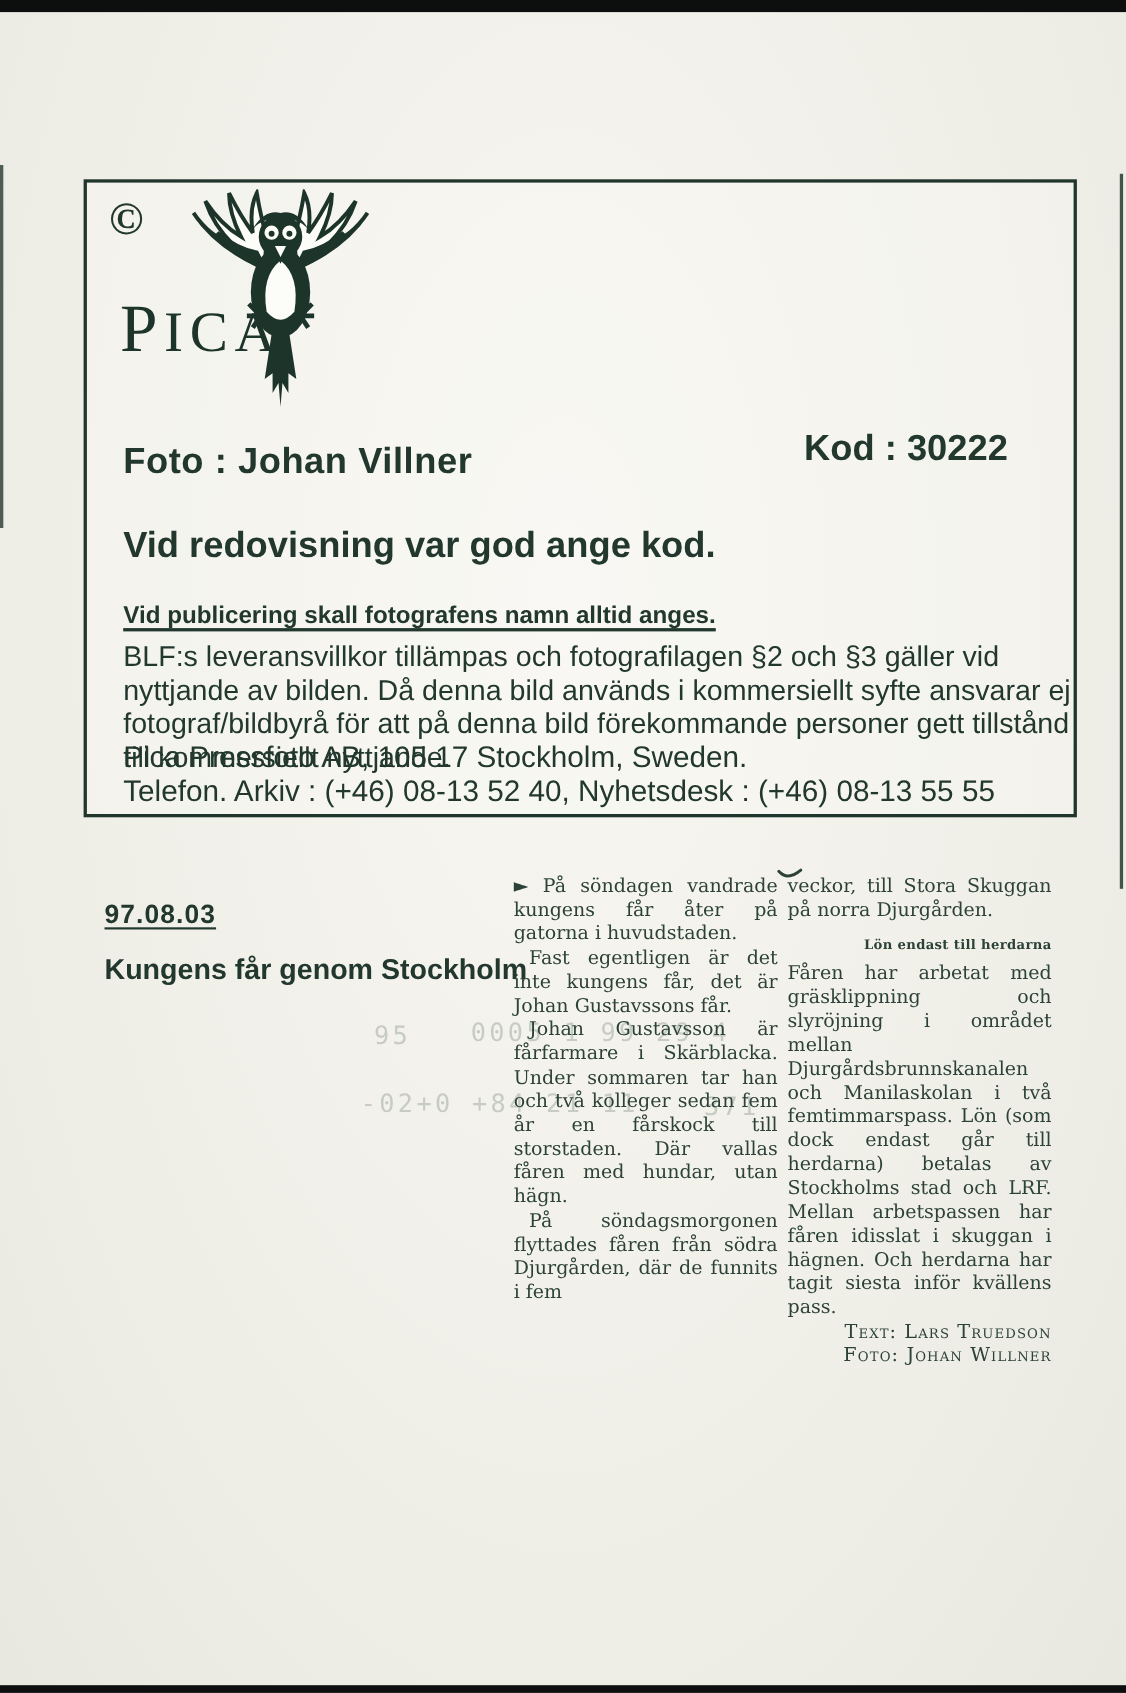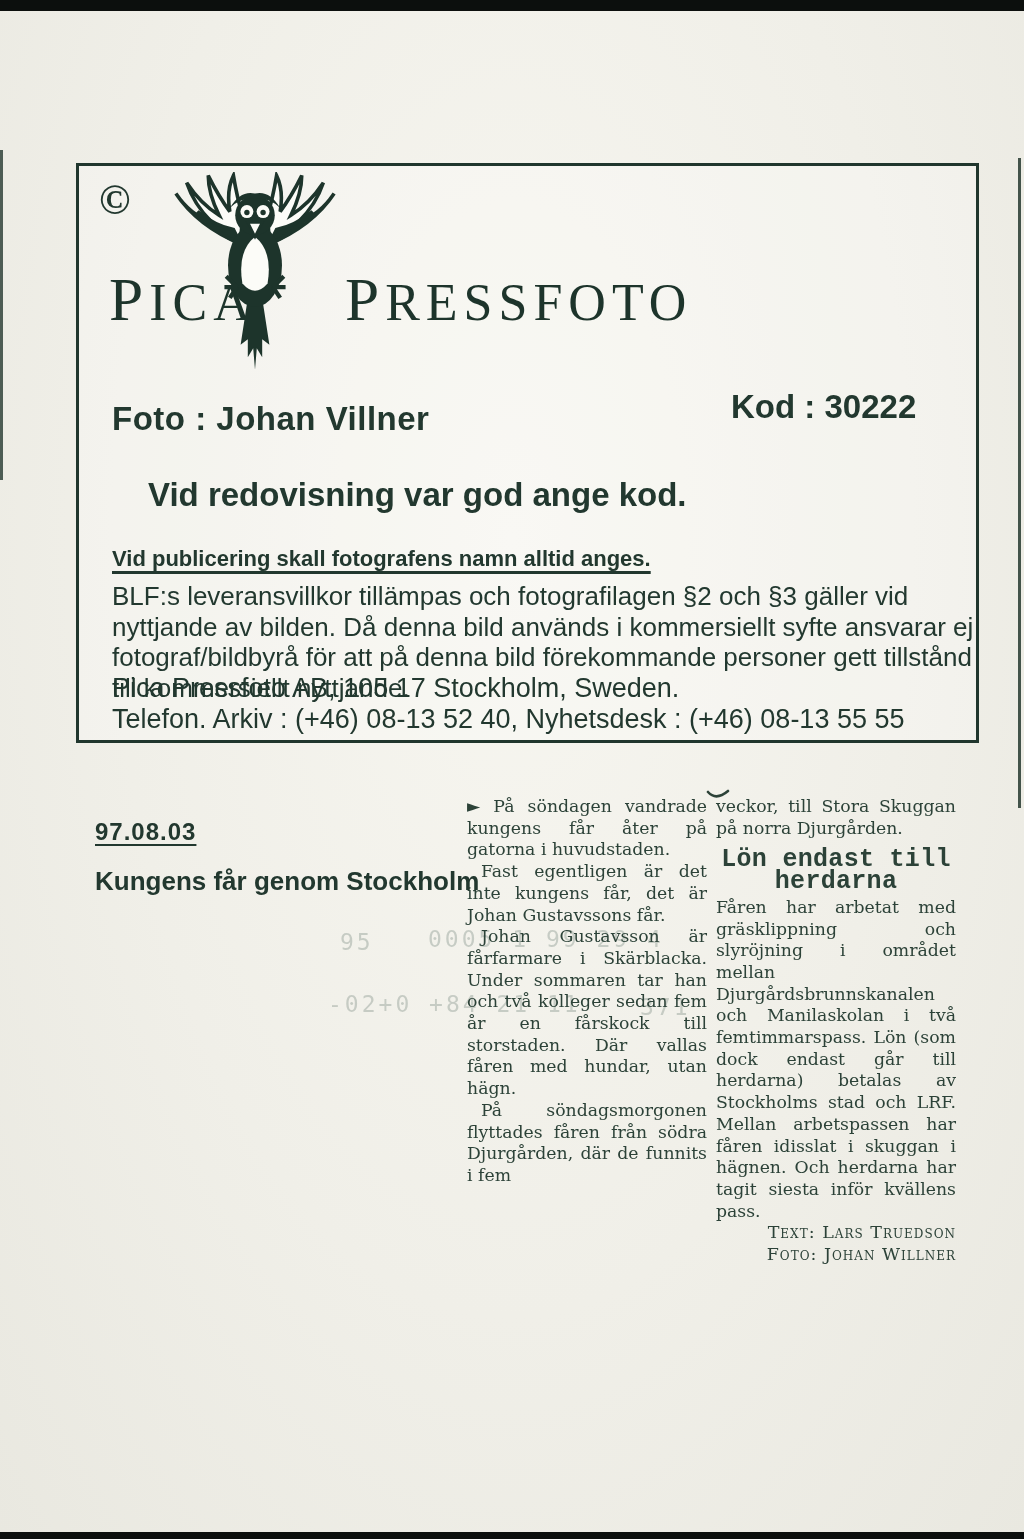--- a/index.html
+++ b/index.html
@@ -34,21 +34,21 @@
     display:inline-block;
   }
   .wordmark-word::first-letter{font-size:118%;}
   .wm-left{left:30px;}
   .wm-right{left:266px;}
   .bird{position:absolute;left:86px;top:6px;}
 
   .card-line{position:absolute;font-weight:bold;}
   .foto-line{left:33px;top:222px;font-size:33px;letter-spacing:.5px;margin-top:12px;}
   .kod-line{left:652px;top:222px;font-size:33px;}
-  .note-line{left:33px;top:310px;font-size:33px;margin-left:36px;}
+  .note-line{left:33px;top:310px;font-size:33px;}
   .pub-heading{
     left:33px;top:380px;font-size:22px;
     text-decoration:underline;text-decoration-thickness:2.5px;text-underline-offset:5px;
   }
   .terms{
     position:absolute;left:33px;top:415px;width:872px;
     font-size:26px;line-height:30.5px;font-weight:normal;
   }
   .addr1{left:33px;top:507px;font-size:27px;font-weight:normal;}
   .addr2{left:33px;top:538px;font-size:27px;font-weight:normal;}
@@ -67,22 +67,22 @@
     font-family:"DejaVu Serif", serif;
     font-size:17.3px;line-height:21.7px;
     text-align:justify;color:#2c4238;
     z-index:2;
   }
   .col-1{left:467px;}
   .col-2{left:716px;}
   .col p{margin:0;}
   .col p.ind{text-indent:14px;}
   .subhead{
-    font-weight:bold;font-size:25px;margin:10px 0 4px 0 !important;
-    letter-spacing:.3px;text-align:center;font-family:Liberation Mono, monospace;
+    font-weight:bold;font-size:12px;margin:10px 0 4px 0 !important;
+    letter-spacing:.3px;text-align:right;
   }
   .byline{
     text-align:right;font-variant:small-caps;letter-spacing:1px;
     font-size:17.5px;
   }
   .tickmark{position:absolute;left:706px;top:788px;z-index:2;}
 
   
   .ghost{
     position:absolute;z-index:1;
@@ -136,21 +136,20 @@
         <circle cx="45.5" cy="22.5" r="1.5" fill="#1d342b"></circle>
         <circle cx="54.5" cy="22.5" r="1.5" fill="#1d342b"></circle>
 
         <path d="M46 28 L54 28 L50 36 Z" fill="#fcfcf8" stroke="#1d342b" stroke-width="1.5"></path>
 
         <path d="M40 64 L34 58 M40 64 L33 64 M40 64 L36 70" stroke="#1d342b" stroke-width="2.4" fill="none"></path>
         <path d="M60 64 L66 58 M60 64 L67 64 M60 64 L64 70" stroke="#1d342b" stroke-width="2.4" fill="none"></path>
       </svg>
     </span>
 
-    <span class="wordmark-word wm-right">PRESSFOTO</span>
 
     <div class="card-line foto-line">
       <span>Foto :</span>
       <span>Johan Villner</span>
     </div>
 
     <div class="card-line kod-line">
       <span>Kod :</span>
       <span>30222</span>
     </div>

